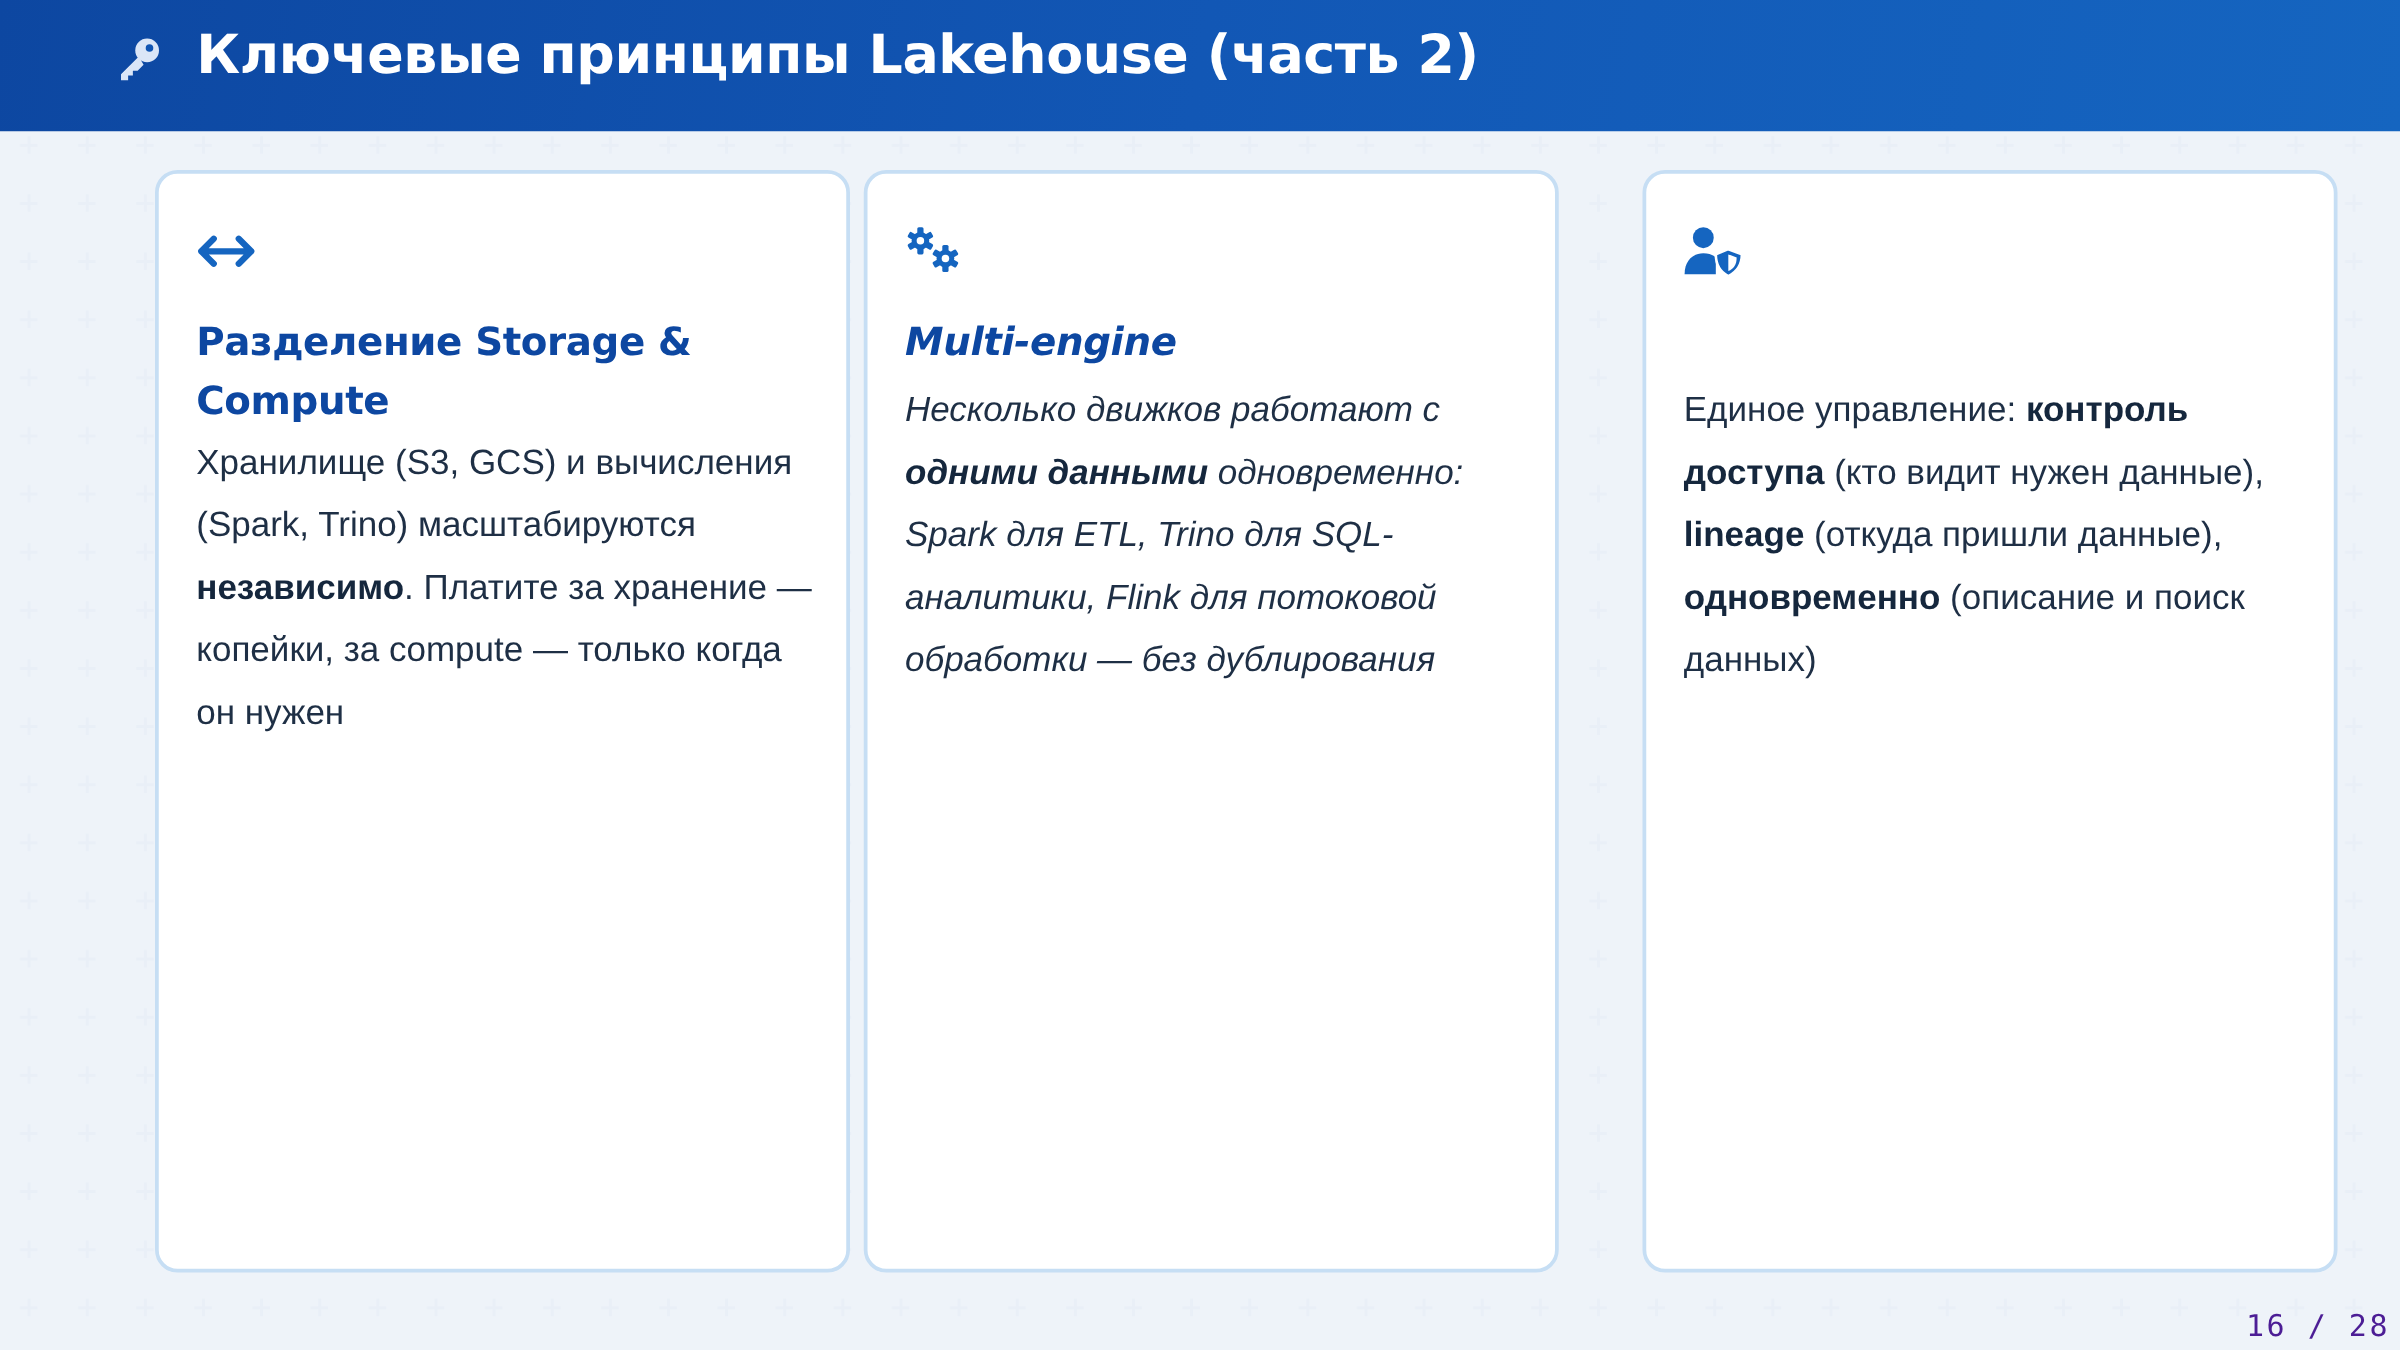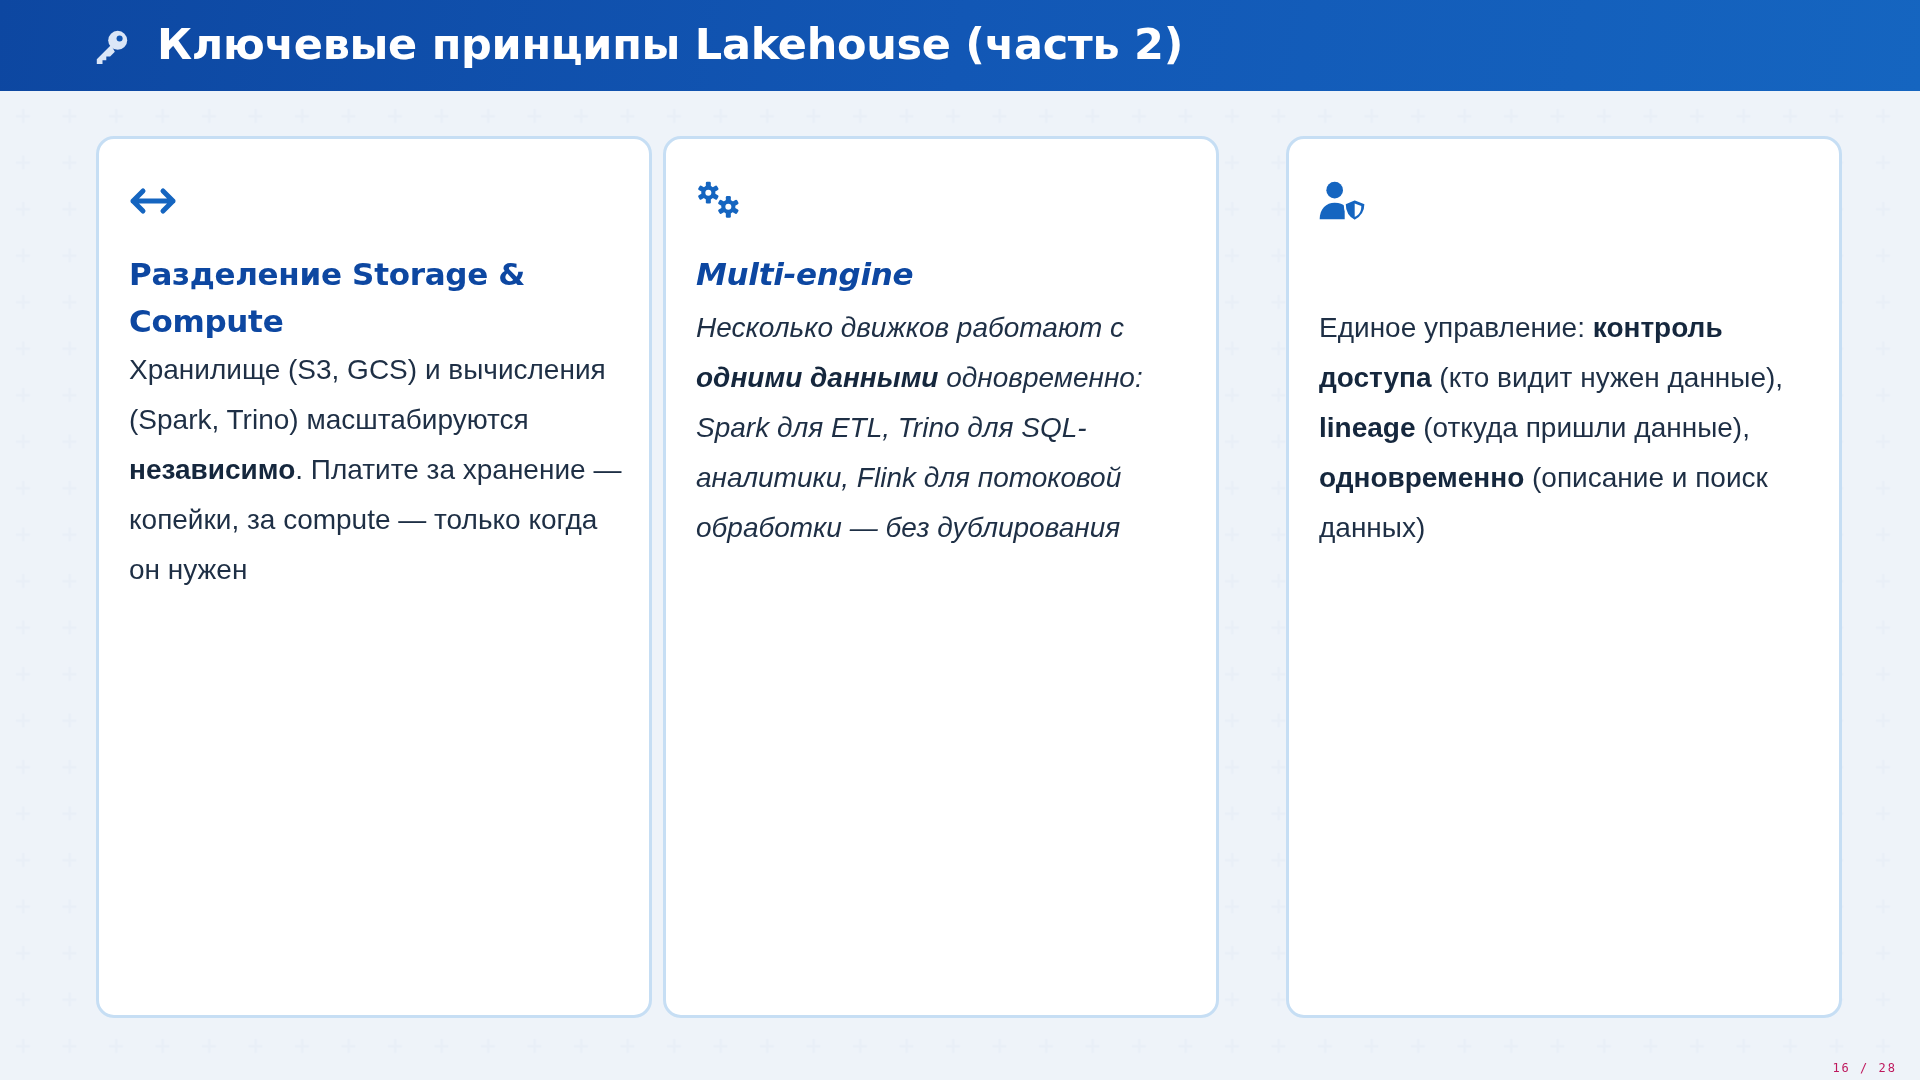--- a/index.html
+++ b/index.html
@@ -8,52 +8,52 @@
     background-color:#ffffff;
     background-image:
       linear-gradient(#eef3f9,#eef3f9),
       linear-gradient(#eef3f9,#eef3f9);
     background-size: 2px 12px, 12px 2px;
     background-position: 22px 17px, 17px 22px;
     font-family:"Liberation Sans","DejaVu Sans",sans-serif;
   }
   .plus-grid { position:absolute; inset:0; z-index:0; }
   .header {
-    position:absolute; left:0; top:0; width:1920px; height:91px;
+    position:absolute; left:0; top:0; width:1920px; height:105px;
     background:linear-gradient(100deg,#0d47a1 0%,#1257b5 50%,#1565c0 100%);
     display:flex; align-items:center; z-index:2;
   }
   .header .key {
     position:absolute; left:93px; top:28px; width:38px; height:38px;
   }
   .header .title {
     position:absolute; left:157px; top:18px;
     color:#ffffff; font-weight:bold; font-size:43px; line-height:52px;
     font-family:"DejaVu Sans","Liberation Sans",sans-serif; letter-spacing:-0.3px;
   }
   .card {
     position:absolute; top:136px; width:556px; height:882px;
     background:#ffffff; border:3px solid #c6def4; border-radius:18px;
-    box-sizing:border-box; z-index:1;
+    box-sizing:border-box; z-index:1;margin-left:28px;
   }
   .card .icon { position:absolute; left:30px; top:42px; width:48px; height:40px; }
   .card .ctitle {
     position:absolute; left:30px; top:112px; width:480px;
     color:#0d47a1; font-weight:bold; font-size:31px; line-height:47px;
     font-family:"DejaVu Sans","Liberation Sans",sans-serif; letter-spacing:-0.3px;
   }
   .card .cbody {
     position:absolute; left:30px; width:500px;
     color:#1e2f45; font-size:28px; line-height:50px;
     font-family:"Liberation Sans","DejaVu Sans",sans-serif;
   }
   .card .cbody b { font-weight:bold; color:#15273d; }
   .pager {
-    position:absolute; right:23px; bottom:5px; z-index:2;
-    color:#be185d; font-size:12px; letter-spacing:2px;
+    position:absolute; right:8px; bottom:5px; z-index:2;
+    color:#4c1d95; font-size:24px; letter-spacing:2px;
     font-family:"DejaVu Sans Mono","Liberation Mono",monospace;
   }
 </style>
 </head>
 <body>
 
 <svg class="plus-grid" width="1920" height="1080" xmlns="http://www.w3.org/2000/svg">
   <defs>
     <pattern id="plus" x="0" y="0" width="46.5" height="46.5" patternUnits="userSpaceOnUse">
       <rect x="22" y="16" width="2.4" height="14" fill="#e9eff7"></rect>

